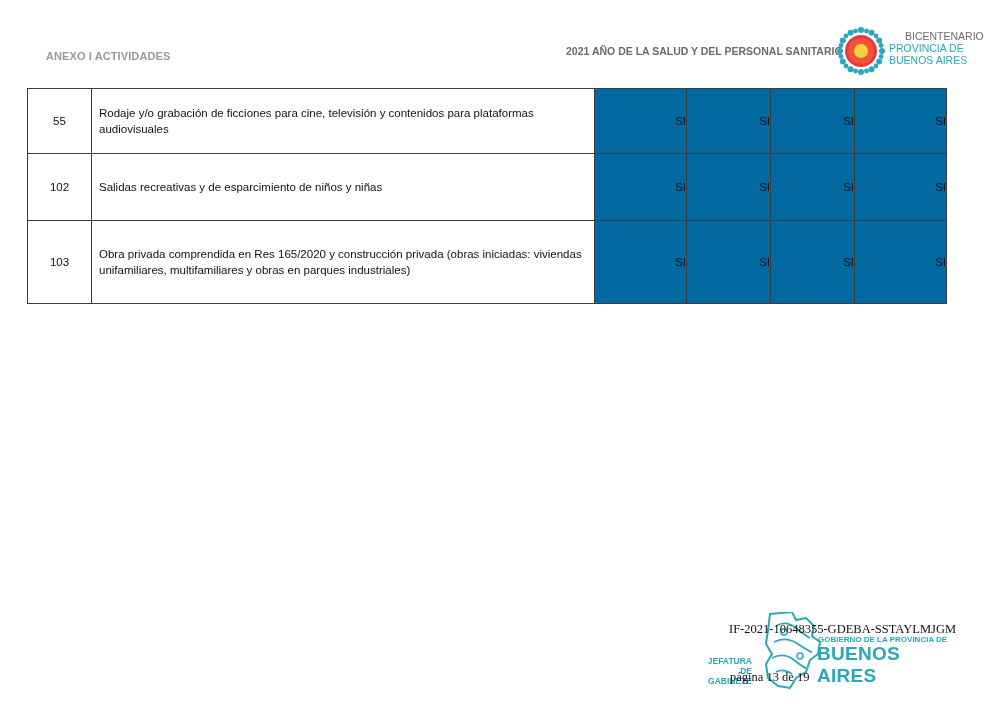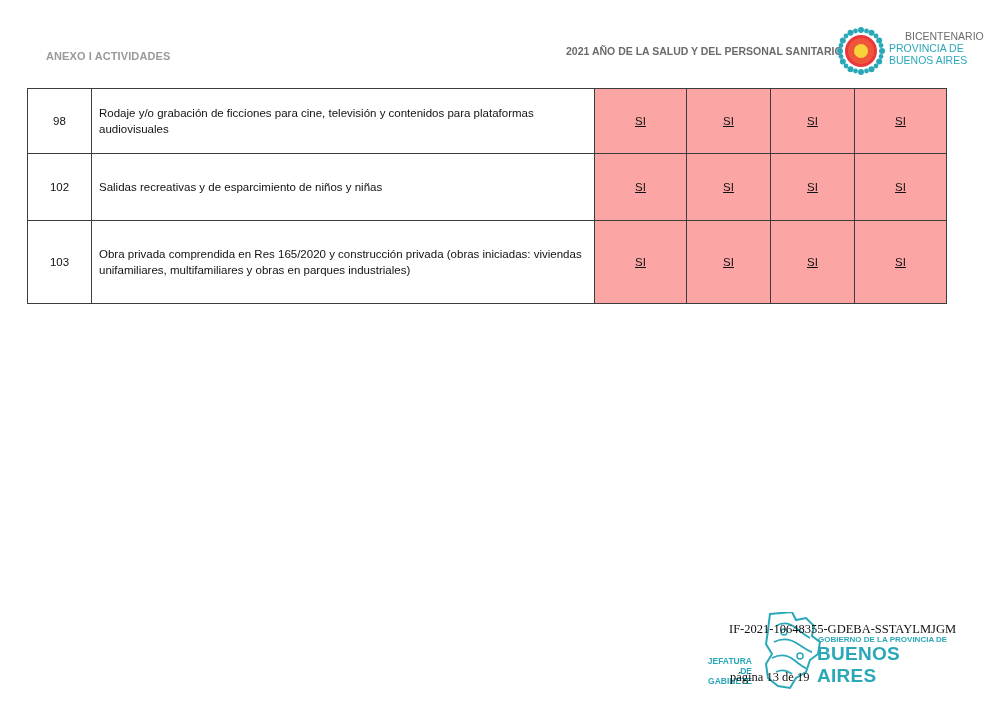--- a/index.html
+++ b/index.html
@@ -10,21 +10,21 @@
   .logo-wrap { position: absolute; left: 836px; top: 24px; width: 130px; height: 56px; }
   .logo-sun { position: absolute; left: 0; top: 2px; width: 50px; height: 50px; }
   .logo-text { position: absolute; left: 53px; top: 6px; font-size: 10.5px; line-height: 12px; }
   .logo-text .l1 { color: #6b6b6b; padding-left: 16px; }
   .logo-text .l2, .logo-text .l3 { color: #2aa8b8; }
 
   table.grid { position: absolute; left: 27px; top: 88px; border-collapse: collapse; table-layout: fixed; width: 909px; }
   table.grid td { border: 1.5px solid #3c3c3c; font-size: 11.5px; color: #111; padding: 0; }
   td.num { width: 63px; text-align: center; }
   td.desc { width: 489px; padding-left: 7px !important; padding-right: 6px !important; line-height: 16px; margin-left: 9px; }
-  td.si { background: #fca5a5; text-align: center; text-decoration: underline; }
+  td.si { background: #0369a1; text-align: right; }
   td.si.c1 { width: 91px; }
   td.si.c2 { width: 83px; }
   td.si.c3 { width: 83px; }
   td.si.c4 { width: 91px; }
 
   .foot-logo { position: absolute; left: 700px; top: 612px; width: 260px; height: 80px; }
   .map-shape { position: absolute; left: 62px; top: 0; width: 60px; height: 78px; }
   .jef { position: absolute; left: 0; top: 28px; font-size: 8.5px; font-weight: bold; color: #2aa8b8; text-align: right; width: 52px; line-height: 10px; margin-top: 16px; }
   .gob { position: absolute; left: 118px; top: 23px; font-size: 8px; font-weight: bold; color: #2aa8b8; }
   .ba { position: absolute; left: 117px; top: 31px; font-size: 19px; font-weight: bold; color: #2aa8b8; letter-spacing: 0.3px; }
@@ -72,21 +72,21 @@
   <div class="logo-text">
     <div class="l1">BICENTENARIO</div>
     <div class="l2">PROVINCIA DE</div>
     <div class="l3">BUENOS AIRES</div>
   </div>
 </div>
 
 <table class="grid">
   <tbody id="tbody">
       <tr style="height: 65px;">
-        <td class="num">98</td>
+        <td class="num">55</td>
         <td class="desc">Rodaje y/o grabación de ficciones para cine, televisión y contenidos para plataformas audiovisuales</td>
         <td class="si c1">SI</td>
         <td class="si c2">SI</td>
         <td class="si c3">SI</td>
         <td class="si c4">SI</td>
       </tr>
       <tr style="height: 67px;">
         <td class="num">102</td>
         <td class="desc">Salidas recreativas y de esparcimiento de niños y niñas</td>
         <td class="si c1">SI</td>

